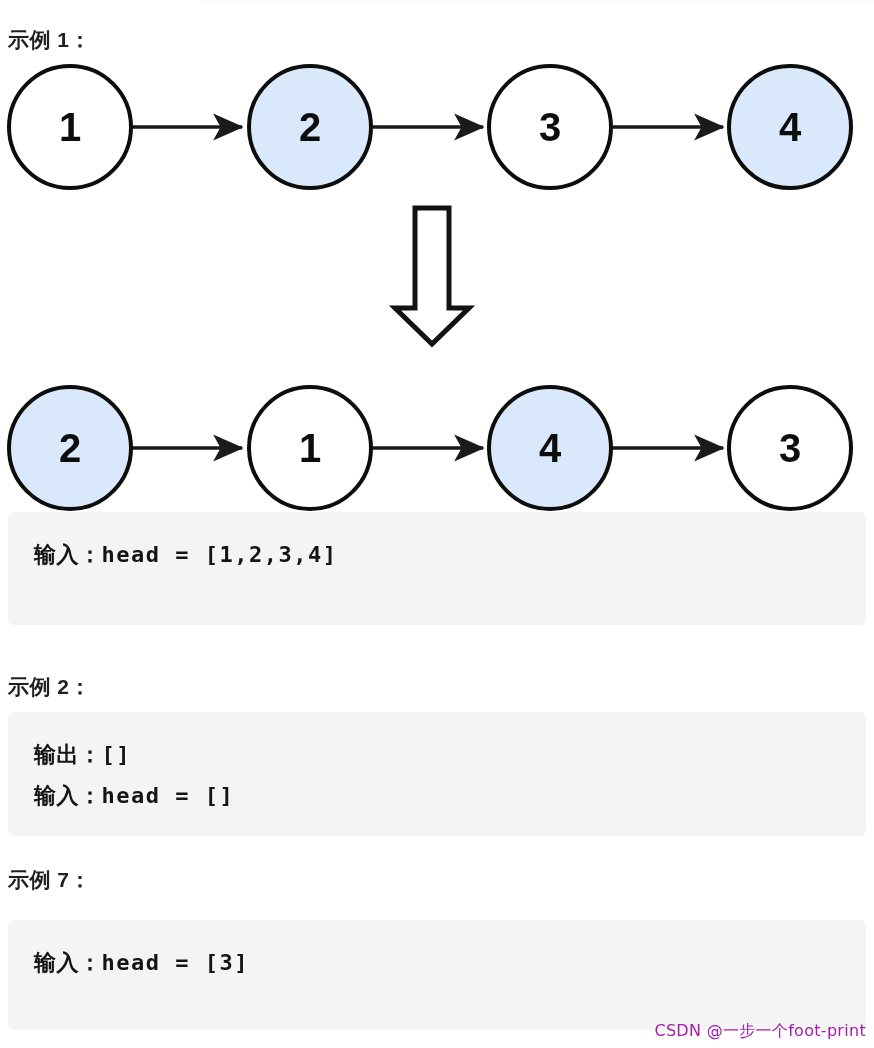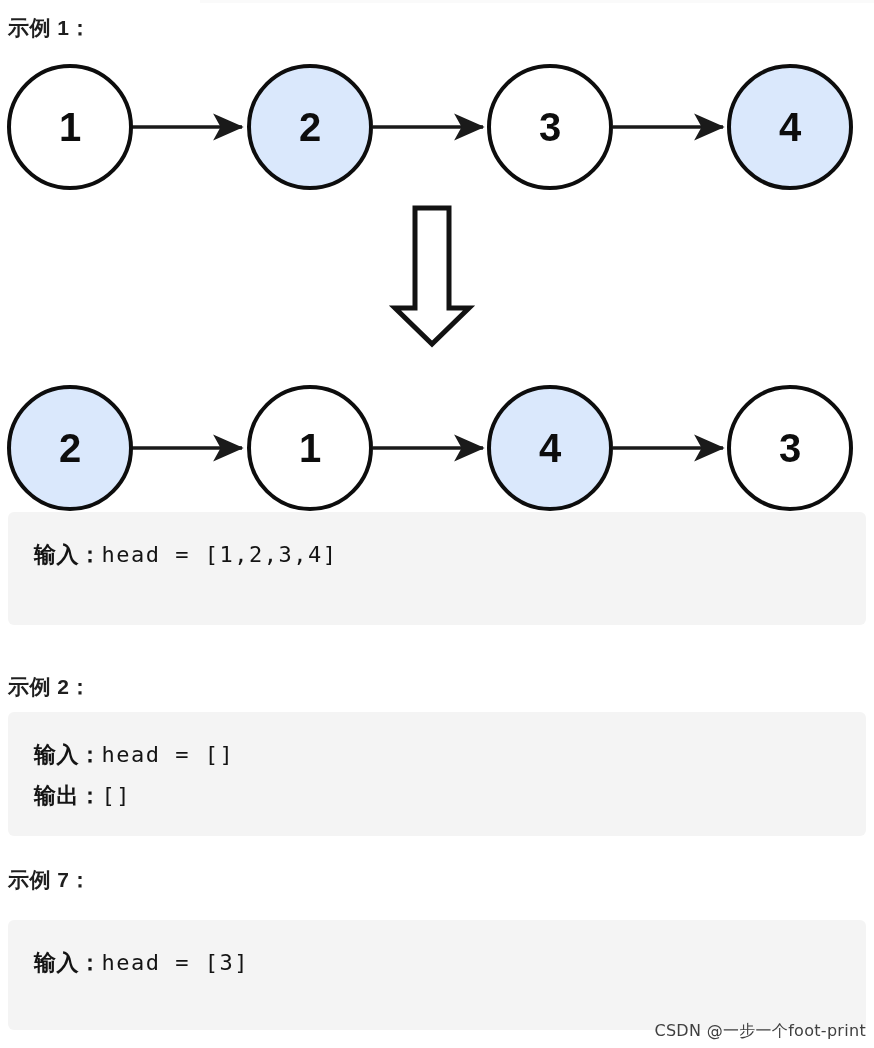--- a/index.html
+++ b/index.html
@@ -31,21 +31,21 @@
   
   .heading {
     position: absolute;
     left: 8px;
     font-size: 21px;
     font-weight: 700;
     letter-spacing: 0.5px;
     color: #1f1f1f;
     white-space: nowrap;
   }
-  #heading-1 { top: 14px; }
+  #heading-1 { top: 26px; }
   #heading-2 { top: 673px; }
   #heading-3 { top: 866px; }
 
   
   .diagram {
     position: absolute;
     left: 0;
     top: 50px;
     width: 874px;
     height: 462px;
@@ -80,32 +80,32 @@
     font-size: 22px;
     color: #141414;
   }
   .code-line .zh {
     font-family: Liberation Sans, sans-serif;
     font-weight: 700;
     letter-spacing: 0.5px;
   }
   .code-line .mono {
     font-family: "DejaVu Sans Mono", "Liberation Mono", monospace;
-    font-weight: 400;
+    font-weight: 700;
     letter-spacing: 1.5px;
   }
 
   
   .watermark {
     position: absolute;
     right: 8px;
     bottom: 6px;
     font-family: "DejaVu Sans", "Liberation Sans", sans-serif;
     font-size: 16px;
-    color: #404040;
+    color: #a21caf;
     white-space: nowrap;
     letter-spacing: 0.3px;
   }
 </style>
 </head>
 <body>
 
 <div class="page">
 
   <div class="top-sliver"></div>
@@ -172,22 +172,22 @@
     </svg>
   </div>
 
   <div class="codeblock" id="code-1">
     <span class="code-line"><span class="zh">输入：</span><span class="mono">head = [1,2,3,4]</span></span>
   </div>
 
   <div class="heading" id="heading-2">示例 2：</div>
 
   <div class="codeblock" id="code-2">
+    <span class="code-line"><span class="zh">输出：</span><span class="mono">[]</span></span>
     <span class="code-line"><span class="zh">输入：</span><span class="mono">head = []</span></span>
-    <span class="code-line"><span class="zh">输出：</span><span class="mono">[]</span></span>
   </div>
 
   <div class="heading" id="heading-3">示例 7：</div>
 
   <div class="codeblock" id="code-3">
     <span class="code-line"><span class="zh">输入：</span><span class="mono">head = [3]</span></span>
   </div>
 
   <div class="watermark">CSDN @一步一个foot-print</div>
 

